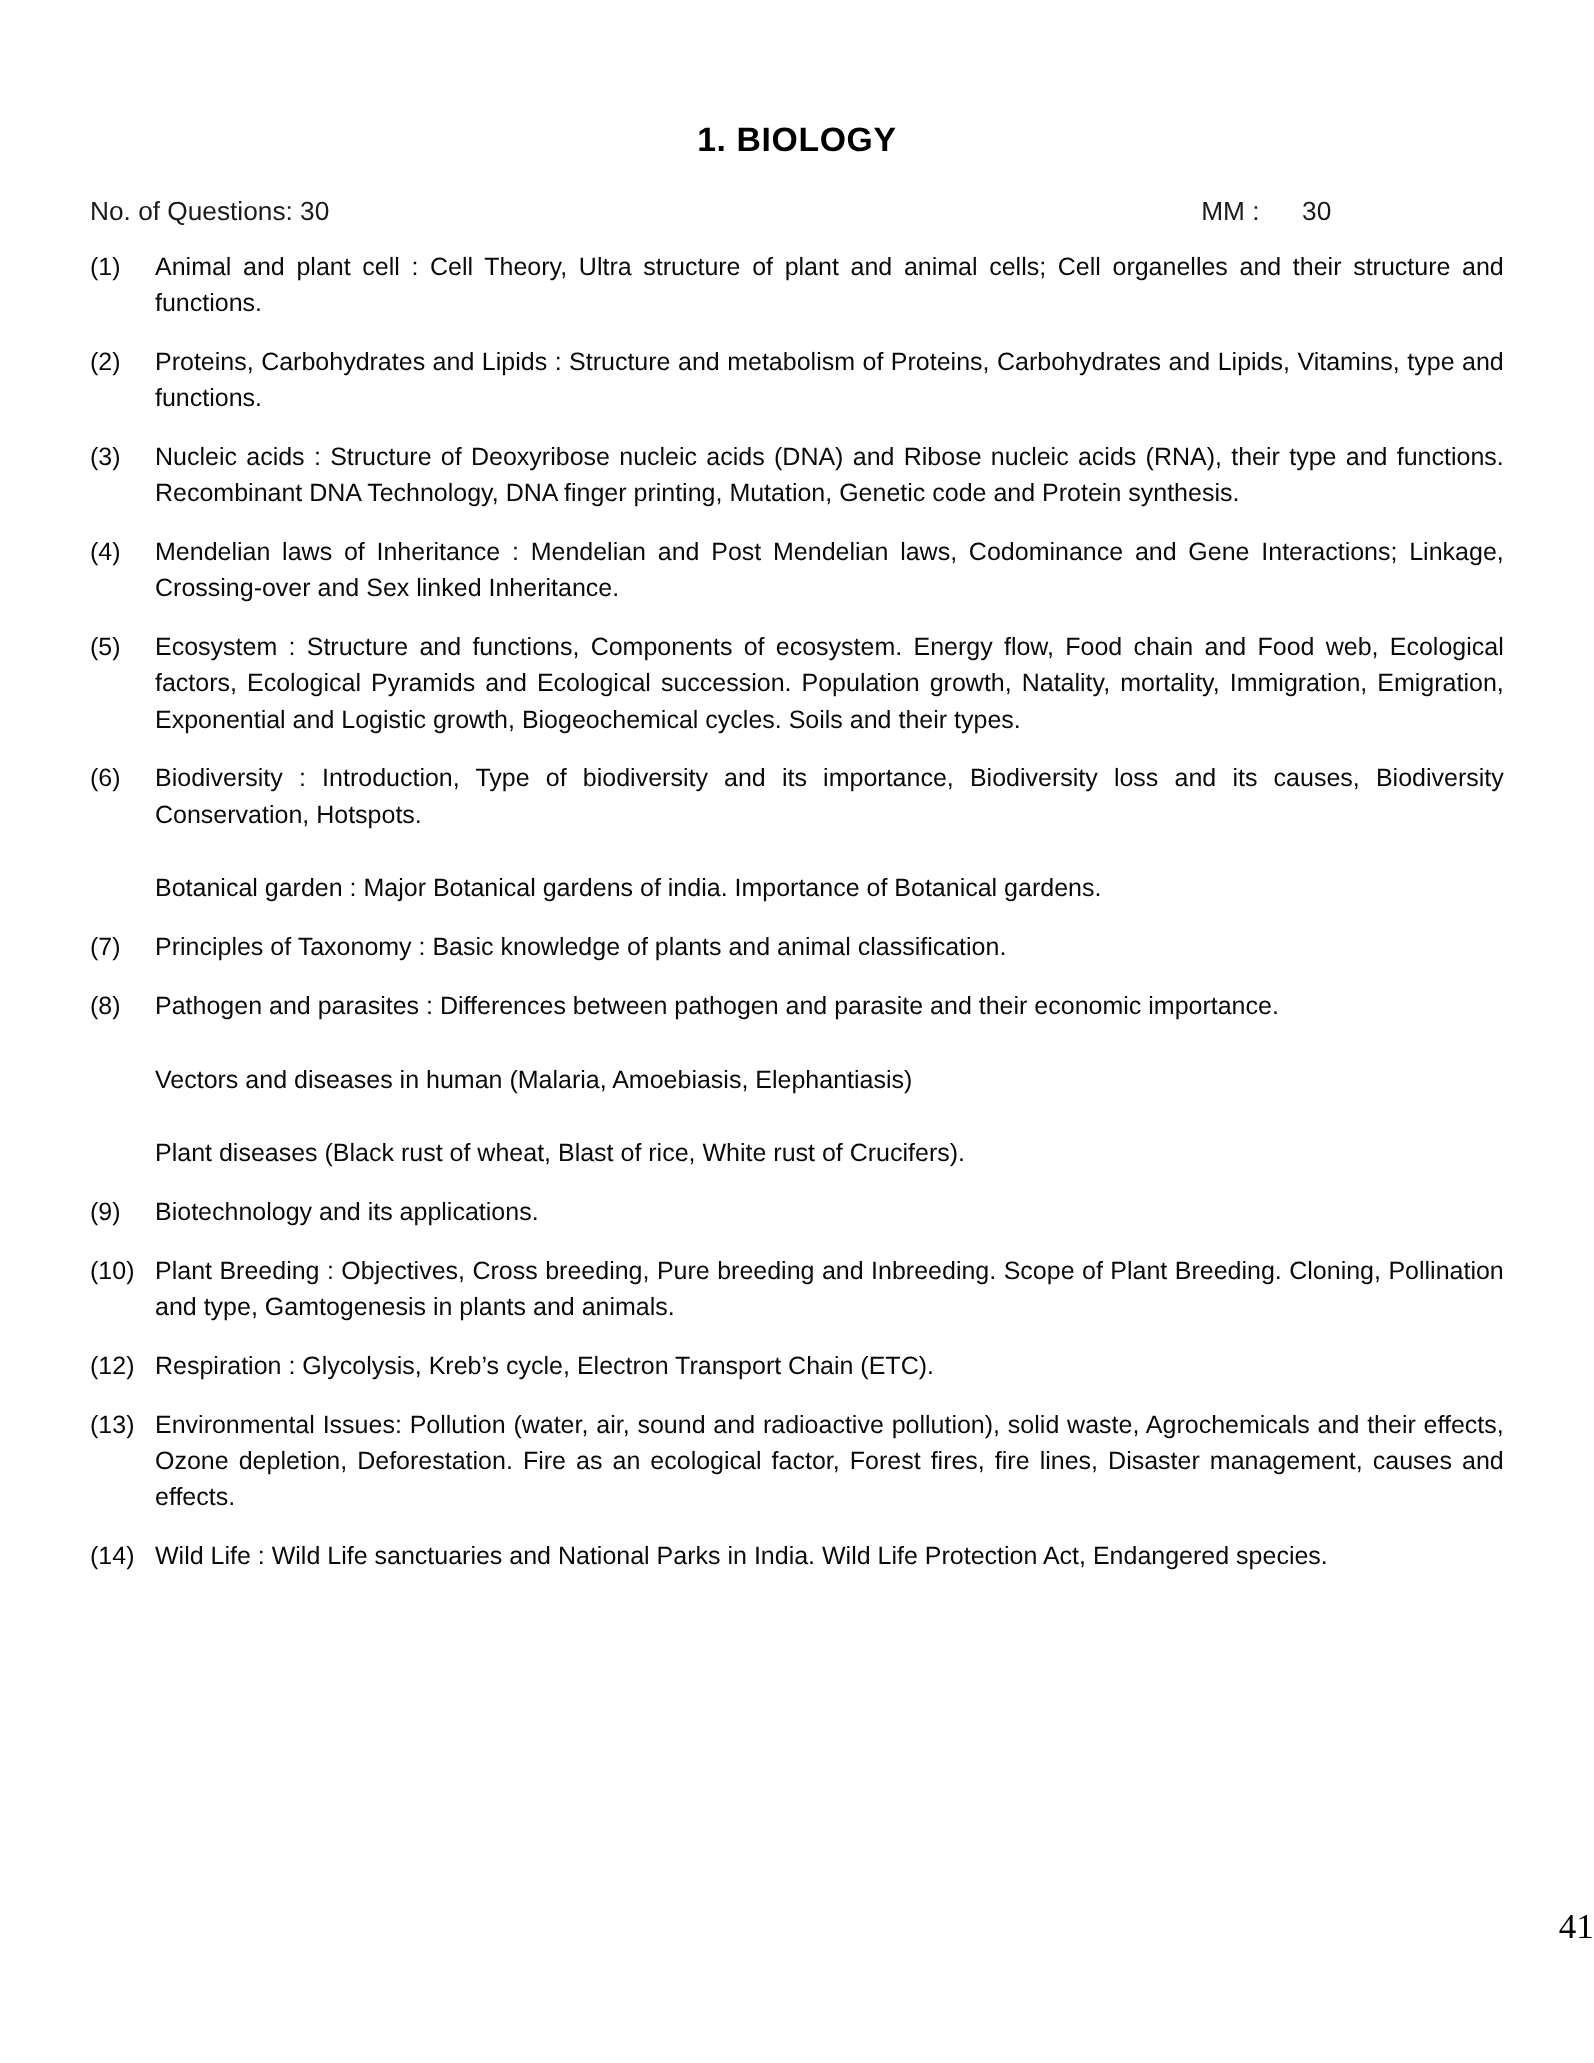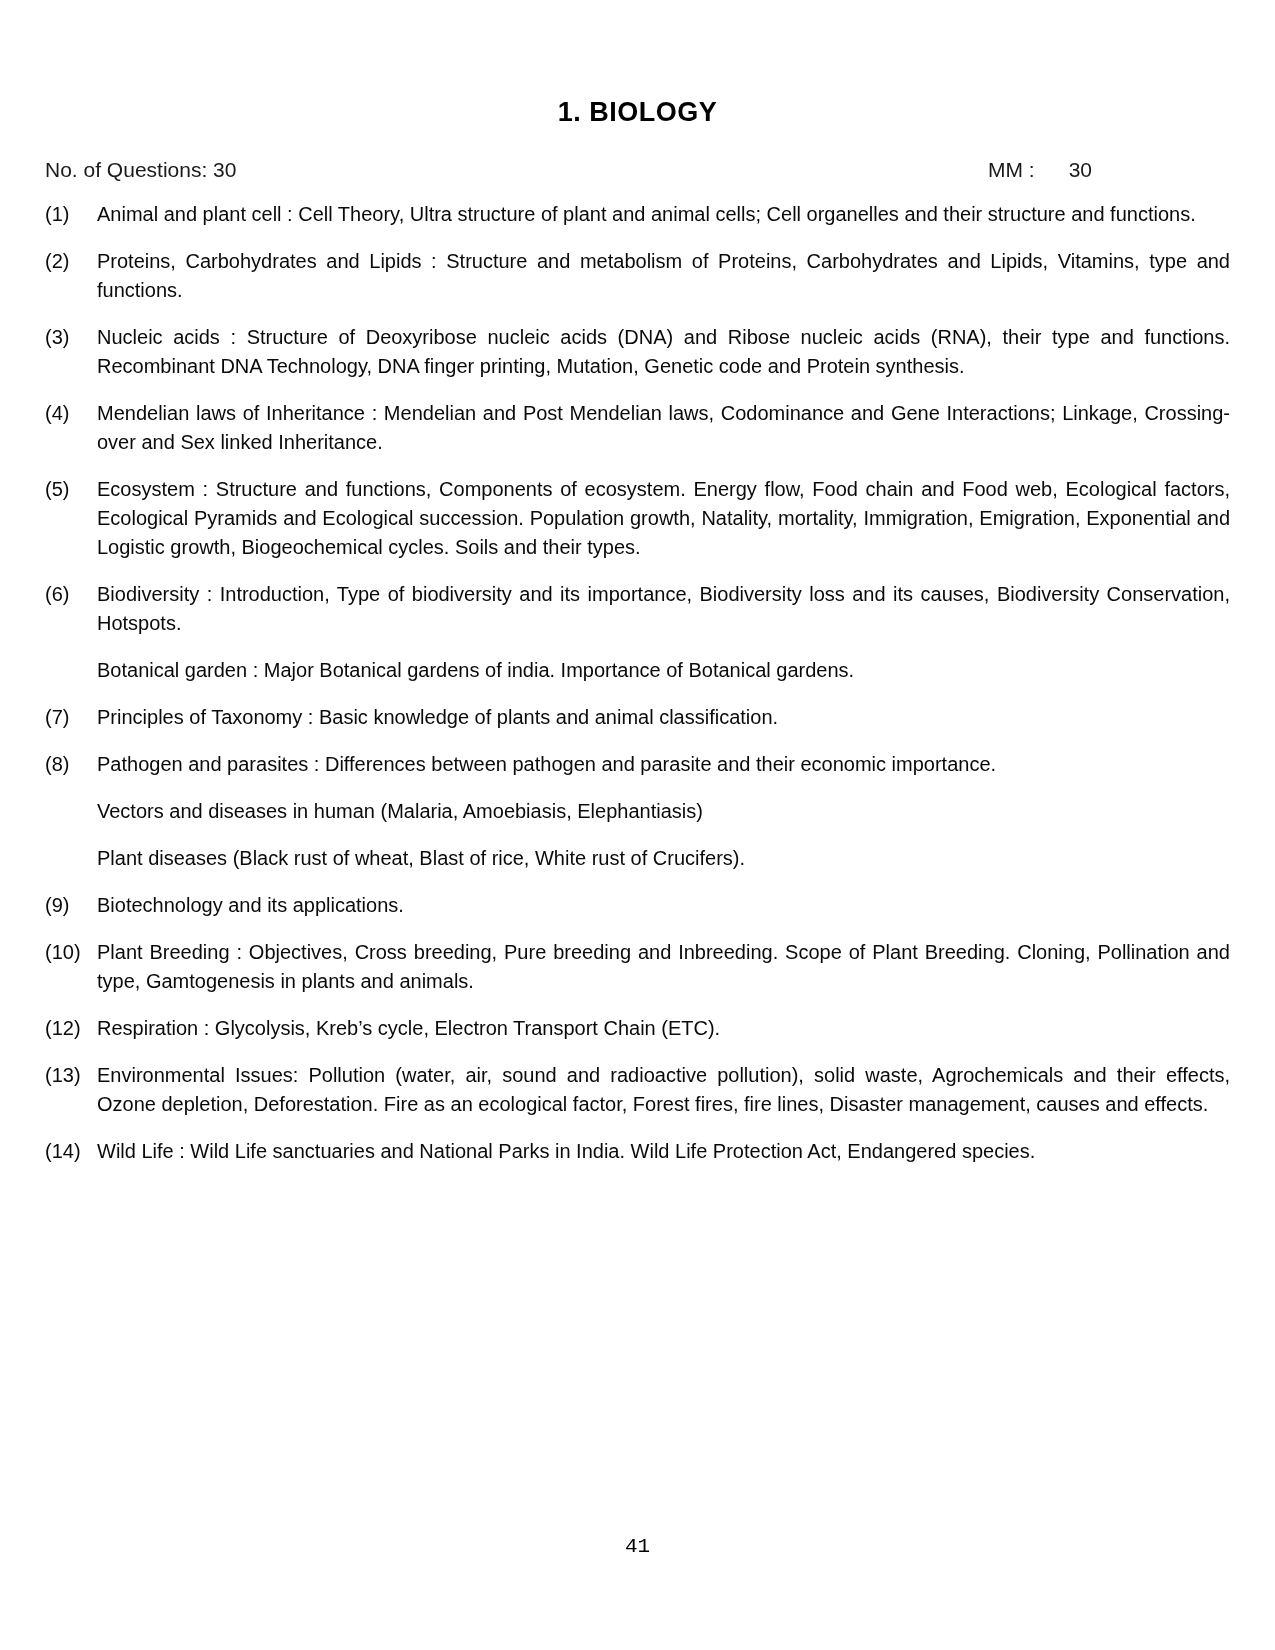--- a/index.html
+++ b/index.html
@@ -13,21 +13,21 @@
     font-family: "Liberation Sans", sans-serif;
     color: #0a0a0a;
     position: relative;
     overflow: hidden;
   }
   .page {
     position: relative;
     box-sizing: border-box;
     width: 1275px;
     height: 1650px;
-    padding: 0 45px;
+    padding: 0 72px;
   }
   .doc-title {
     padding-top: 97px;
     text-align: center;
     font-size: 27px;
     font-weight: bold;
     letter-spacing: 0.5px;
     color: #000;
   }
   .header-row {
@@ -61,30 +61,30 @@
     left: 0;
     top: 0;
   }
   .para {
     margin: 0;
     text-align: justify;
     text-align-last: left;
     -moz-text-align-last: left;
   }
   .para + .para {
-    margin-top: 18px;
+    margin-top: 30px;
   }
   .page-number {
     position: absolute;
     left: 0;
     right: 0;
     bottom: 92px;
-    text-align: center;
-    font-family: Liberation Mono, monospace;
-    font-size: 21px;
+    text-align: right;
+    font-family: Liberation Serif, serif;
+    font-size: 28px;
     color: #000;
   }
 </style>
 </head>
 <body>
 
 <div class="page">
 
   <div class="doc-title">1. BIOLOGY</div>
 

